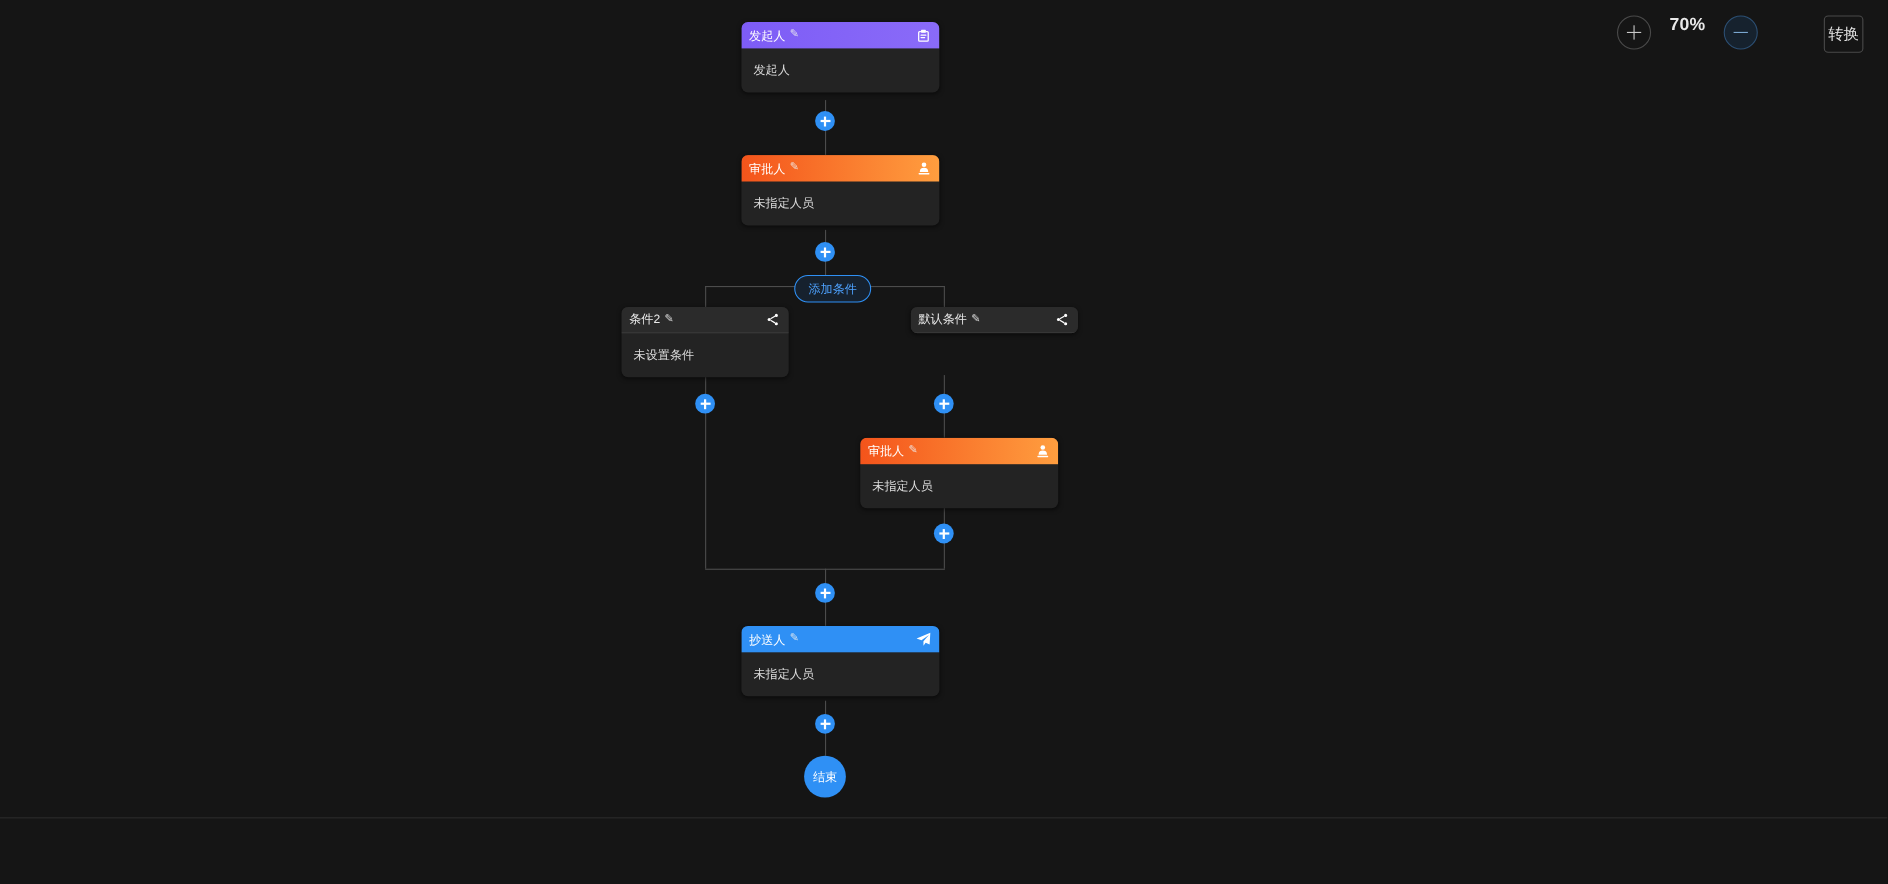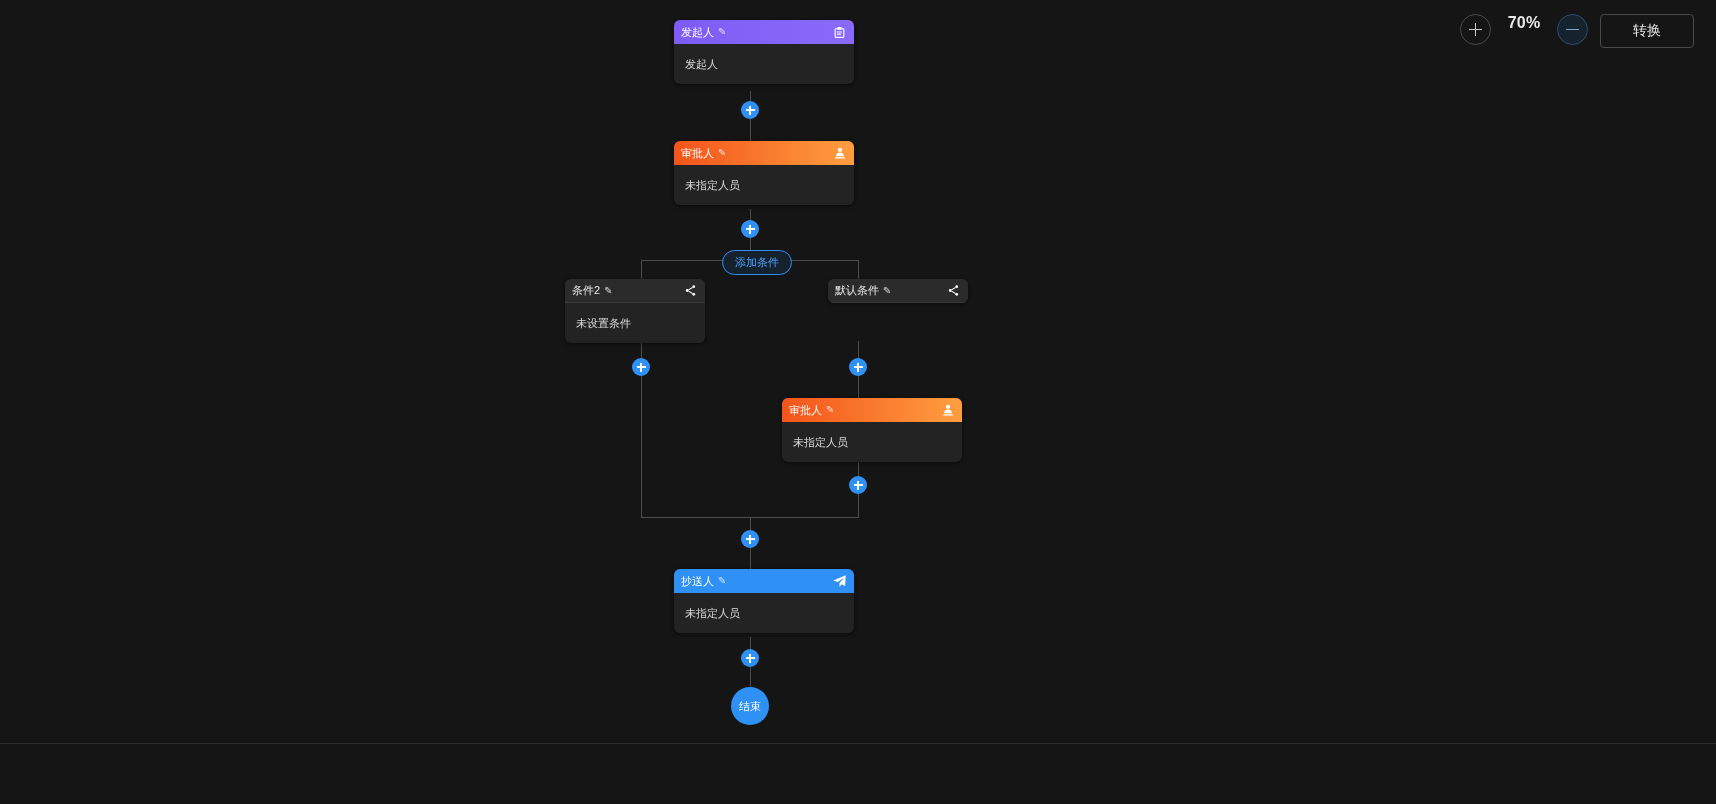--- a/index.html
+++ b/index.html
@@ -50,23 +50,24 @@
     letter-spacing: .2px;
     min-width: 42px;
     text-align: center;
   }
   .convert-btn {
     border: 1px solid #4a4a4a;
     background: transparent;
     color: #e4e4e4;
     font-size: 14px;
     border-radius: 4px;
-    padding: 7px 32px;
+    padding: 7px 3px;
     cursor: pointer;
     font-family: "Liberation Sans", "DejaVu Sans", sans-serif;
+    margin-left: 48px;
   }
 
   
   .canvas {
     position: absolute;
     inset: 0;
   }
 
   
   .v-line {
@@ -143,21 +144,21 @@
     color: #dcdcdc;
     line-height: 1.35;
   }
 
   
   .hdr-initiator { background: linear-gradient(90deg,#7d5cf6 0%,#8a6bf8 100%); }
   .hdr-approver  { background: linear-gradient(90deg,#f4541b 0%,#ff9e3f 100%); text-align: center; }
   .hdr-cc        { background: #2f90f5; align-items: center; }
   .hdr-condition { background: #2b2b2b; border-bottom: 1px solid #3a3a3a; }
   .hdr-condition .title { color: #eaeaea; }
-  .node.cond { width: 140px; }
+  .node.cond { width: 152px; }
 
   
   .add-condition {
     position: absolute;
     padding: 4px 12px;
     border: 1px solid #2f90f5;
     border-radius: 13px;
     background: #16212e;
     color: #4ea2ff;
     font-size: 11px;

